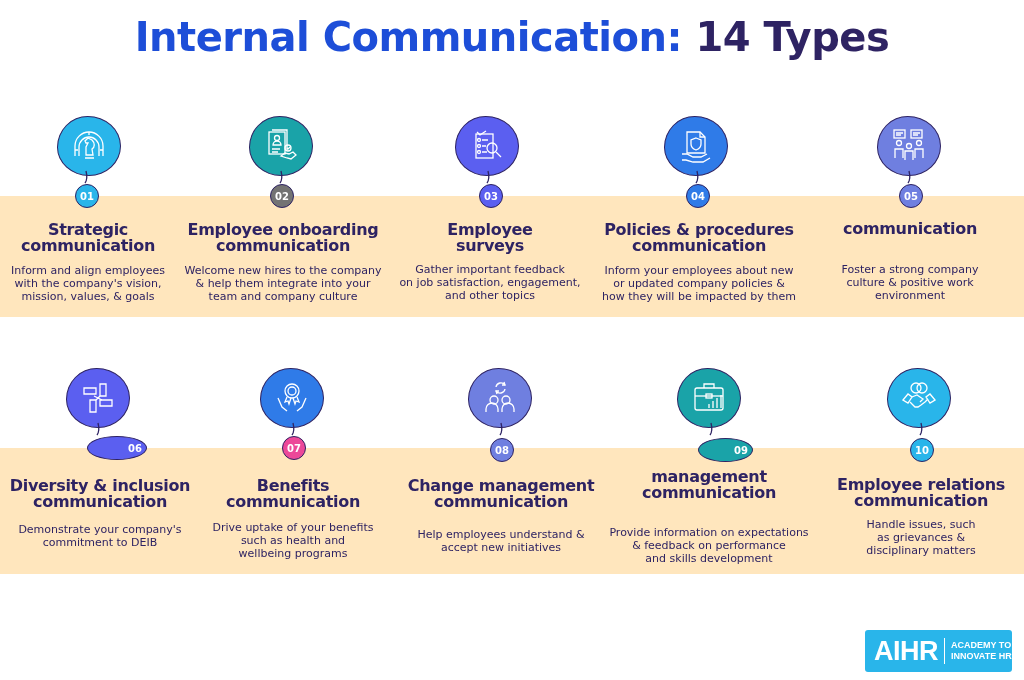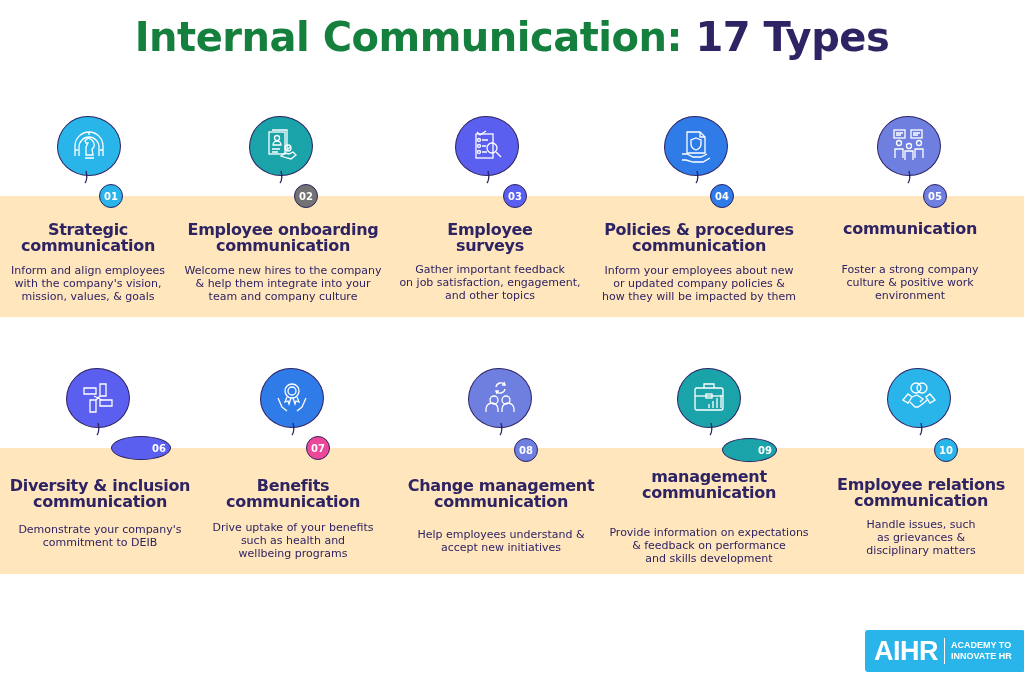--- a/index.html
+++ b/index.html
@@ -1,47 +1,47 @@
 <!DOCTYPE html>
 <html><head>
 <meta charset="utf-8">
 <style>
   html, body { margin:0; padding:0; }
   body { width:1024px; height:680px; background:#ffffff; position:relative; overflow:hidden;
          font-family:"DejaVu Sans", sans-serif; color:#2e2363; }
   .title { position:absolute; top:14px; left:0; width:1024px; text-align:center;
            font-family:"DejaVu Sans", sans-serif; font-weight:bold; font-size:40px; letter-spacing:-0.5px; }
-  .title .t1 { color:#15803d; }
+  .title .t1 { color:#1d4ed8; }
   .title .t2 { color:#2e2363; }
   .band { position:absolute; left:0; width:1024px; background:#ffe6bd; }
   .band.b1 { top:196px; height:121px; }
   .band.b2 { top:448px; height:126px; }
   .card { position:absolute; width:204px; }
   .bubble { position:absolute; width:62px; height:58px; border:1.5px solid #2e2363;
             border-radius:48% 52% 50% 50% / 52% 50% 50% 48%;
             display:flex; align-items:center; justify-content:center; }
   .bubble svg { width:40px; height:40px; }
   .num { position:absolute; width:22px; height:22px; border-radius:50%; border:1.5px solid #2e2363;
          color:#fff; font-weight:bold; font-size:10px; display:flex; align-items:center; justify-content:center;
-         font-family:"DejaVu Sans", sans-serif;margin-left:24px; }
+         font-family:"DejaVu Sans", sans-serif; }
   .ctitle { position:absolute; left:0; width:204px; text-align:center; font-weight:bold; font-size:16px;
             line-height:16px; color:#2e2363; letter-spacing:-0.3px; }
   .cdesc { position:absolute; left:0; width:204px; text-align:center; font-size:11px; line-height:13px; color:#2e2363; }
-  .logo { position:absolute; left:865px; top:630px; width:160px; height:42px; background:#29b5ea;
+  .logo { position:absolute; left:865px; top:630px; width:147px; height:42px; background:#29b5ea;
           border-radius:3px; display:flex; align-items:center; color:#fff; }
   .logo .big { font-family:"Liberation Sans", sans-serif; font-weight:bold; font-size:27px; padding-left:9px; letter-spacing:-0.5px; }
   .logo .sep { width:1px; height:26px; background:#fff; margin:0 6px; }
   .logo .small { font-family:"Liberation Sans", sans-serif; font-weight:bold; font-size:9px; line-height:11px; }
 </style>
 </head>
 <body>
 
 <div class="title">
   <span class="t1">Internal Communication:</span>
-  <span class="t2">17 Types</span>
+  <span class="t2">14 Types</span>
 </div>
 
 <div class="band b1"></div>
 <div class="band b2"></div>
 
 <div class="card" style="left:-14px; top:0;">
   <div class="bubble" style="left:71px; top:116px; background:#29b5ea;">
     <svg viewBox="0 0 40 40" fill="none" stroke="#fff" stroke-width="1.3">
       <path d="M6 30 V20 A14 14 0 0 1 34 20 V30"></path>
         <path d="M10 30 V21 A10 10 0 0 1 30 21 V30"></path>

